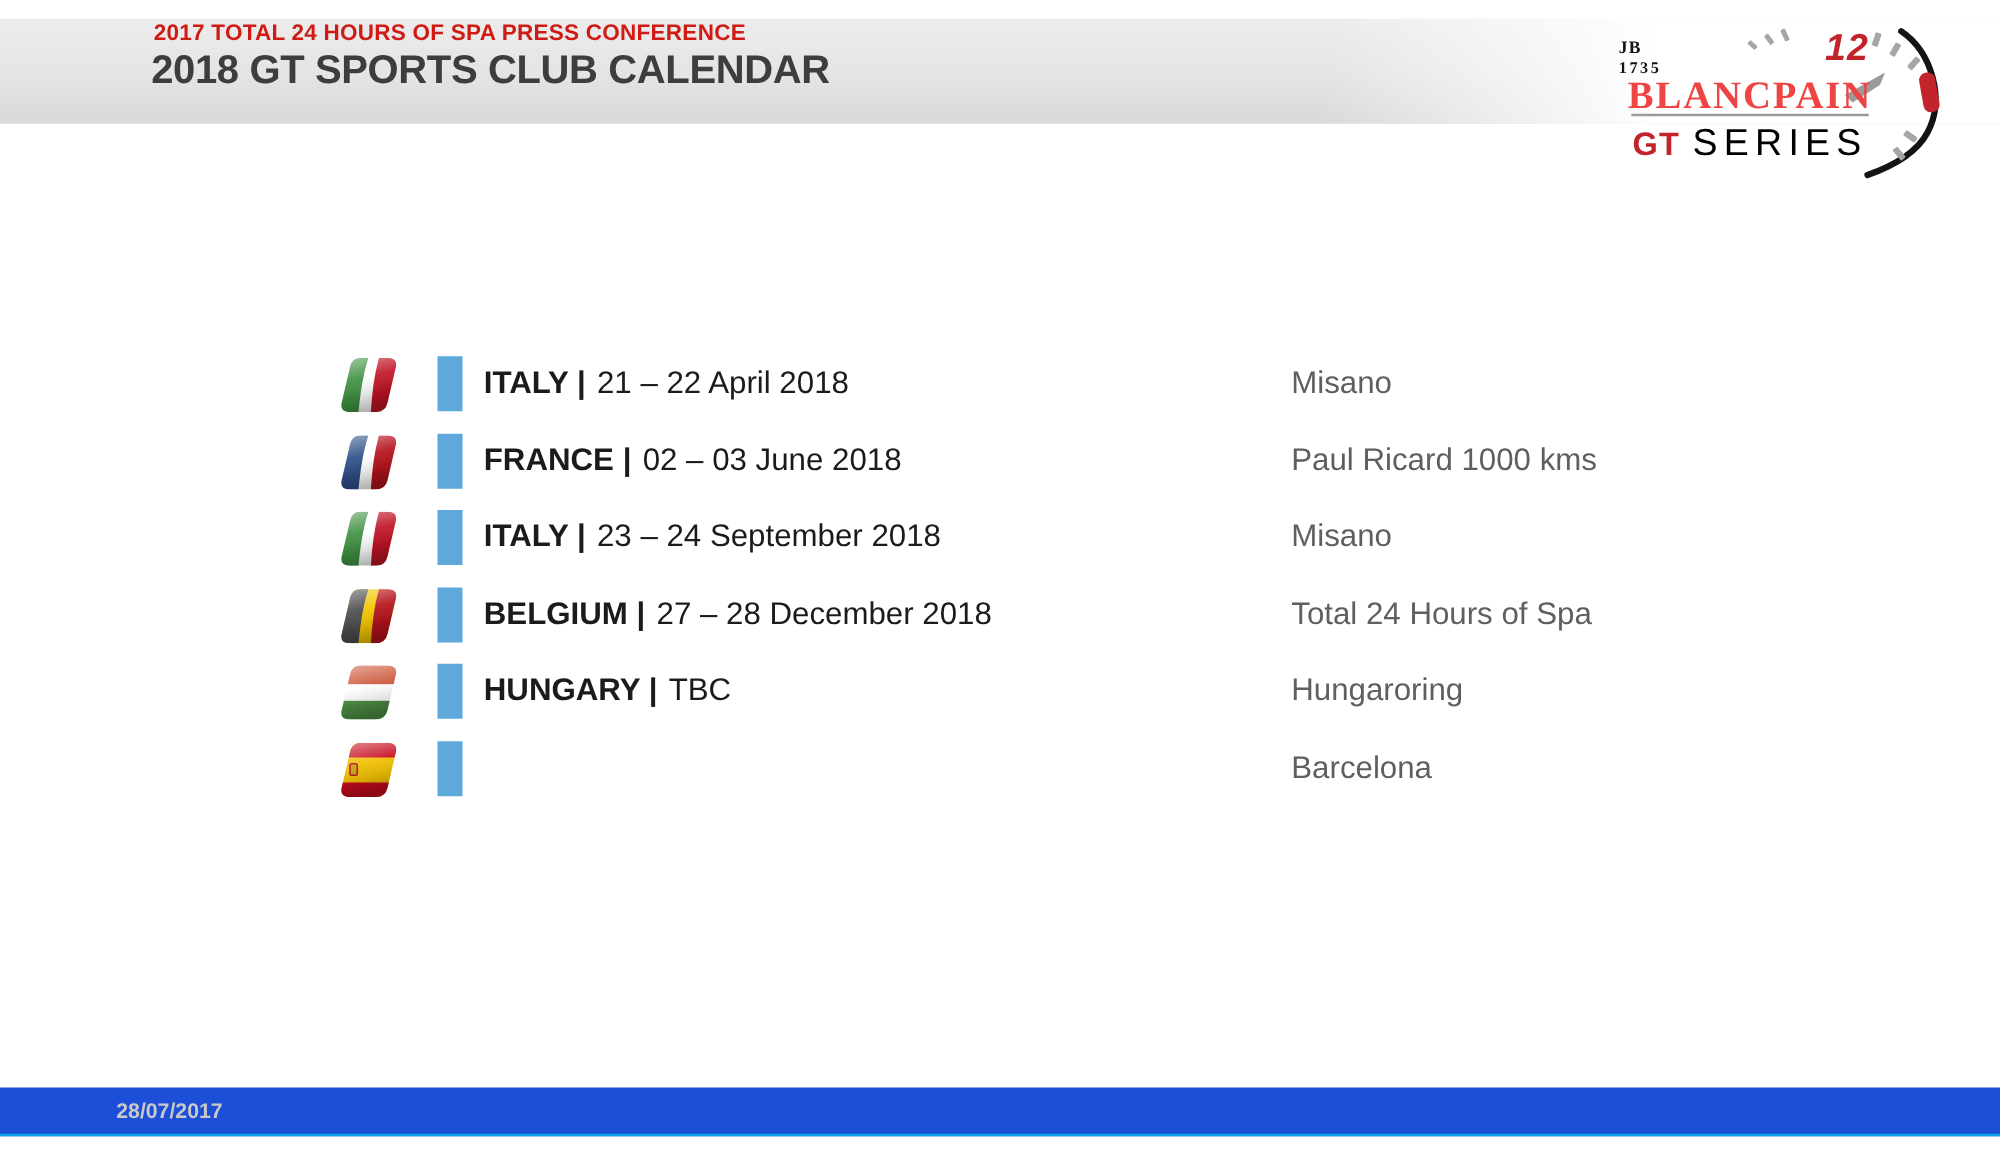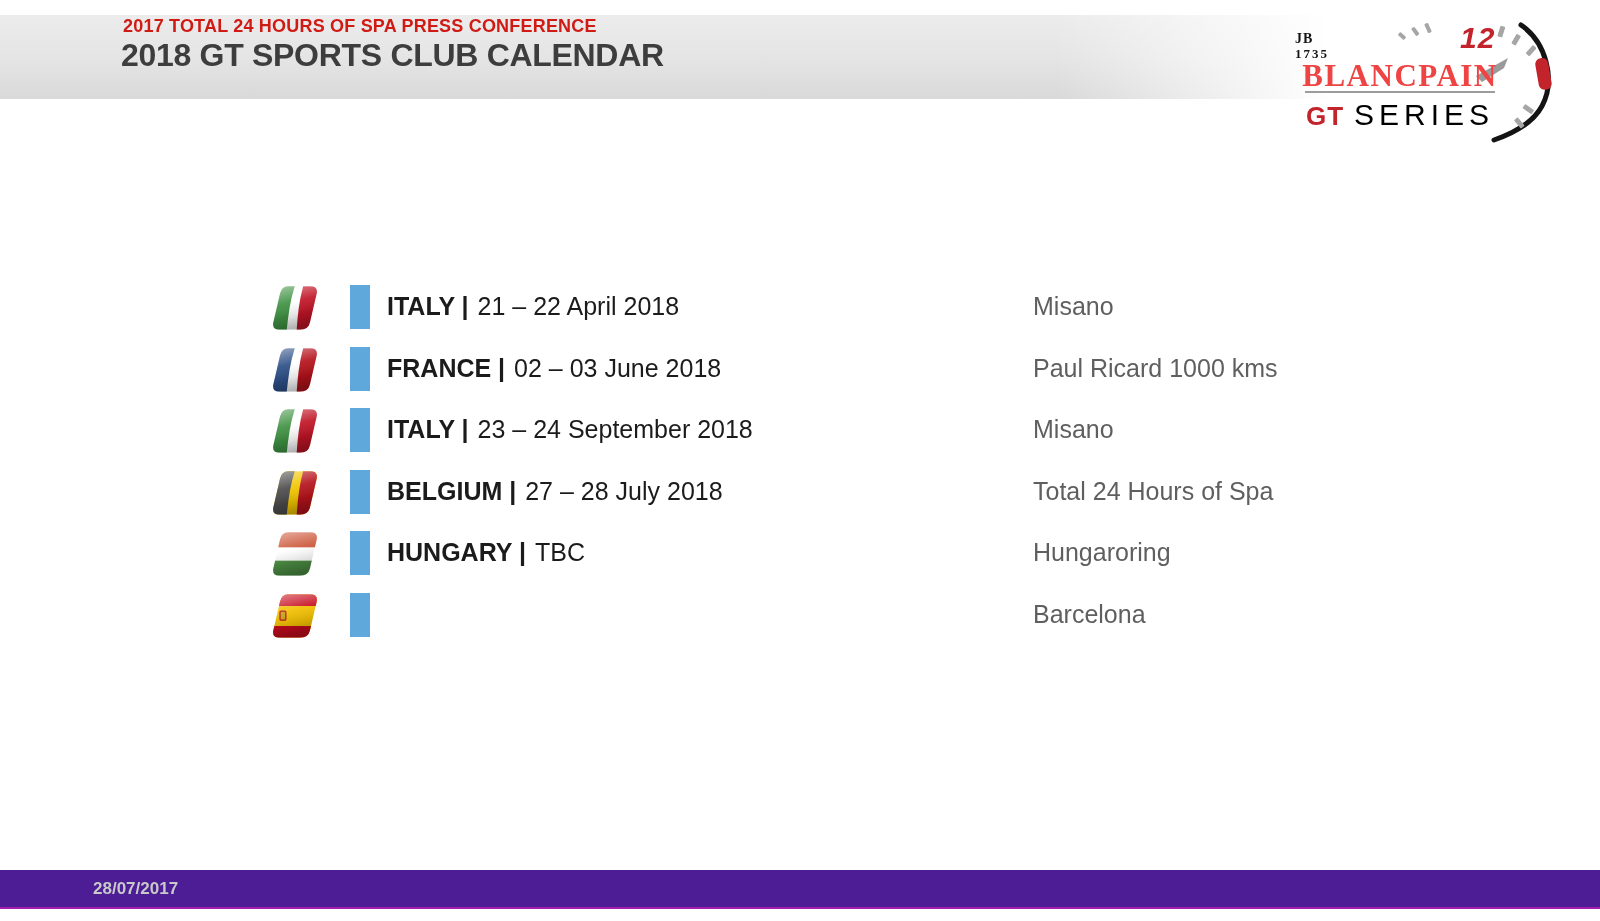--- a/index.html
+++ b/index.html
@@ -43,22 +43,22 @@
   .rows{position:absolute;left:270px;top:277px;width:1200px;}
   .row{position:relative;height:61.5px;}
   .flag{position:absolute;left:0;top:8px;}
   .accent-bar{position:absolute;left:80px;top:8px;width:20px;height:44px;background:#5fa8dc;}
   .row-text{position:absolute;left:117px;top:15px;font-size:25px;color:#1b1b1b;white-space:nowrap;}
   .row-text .country{font-weight:bold;}
   .row-text .date{margin-left:9px;text-align:center;}
   .venue{position:absolute;left:763px;top:15px;font-size:25px;color:#5f5f5f;white-space:nowrap;}
   
   .footer-bar{
-    position:absolute;left:0;top:870px;width:100%;height:37px;background:#4c1d95;
-    border-bottom:2px solid #a21caf;
+    position:absolute;left:0;top:870px;width:100%;height:37px;background:#1d4ed8;
+    border-bottom:2px solid #0ea5e9;
   }
   .footer-date{
     position:absolute;left:93px;top:9px;font-size:17px;font-weight:bold;color:#c9c9c9;
   }
 </style>
 </head>
 <body>
 
 <svg width="0" height="0" style="position:absolute">
   <defs>
@@ -162,21 +162,21 @@
       <svg class="flag" viewBox="0 0 60 54" width="50" height="46">
         <g clip-path="url(#flagClip)">
           <rect width="60" height="54" fill="#f2c500"></rect>
           <path d="M0,0 H30 C24,18 22,36 20,54 H0 Z" fill="#4b4b4b"></path>
           <path d="M60,0 H40 C35,18 33,36 32,54 H60 Z" fill="#b5121b"></path>
           <rect width="60" height="54" fill="url(#flagGloss)"></rect>
         </g>
       </svg>
       <div class="accent-bar"></div>
       <div class="row-text">
-        <span class="country">BELGIUM |</span><span class="date">27 – 28 July 2018</span>
+        <span class="country">BELGIUM |</span><span class="date">27 – 28 December 2018</span>
       </div>
       <div class="venue">Total 24 Hours of Spa</div>
     </div>
 
     <div class="row">
       <svg class="flag" viewBox="0 0 60 54" width="50" height="46">
         <g clip-path="url(#flagClip)">
           <rect width="60" height="54" fill="#ffffff"></rect>
           <rect x="0" y="0" width="60" height="19" fill="#cd5a3d"></rect>
           <rect x="0" y="35" width="60" height="19" fill="#4d8f44"></rect>

